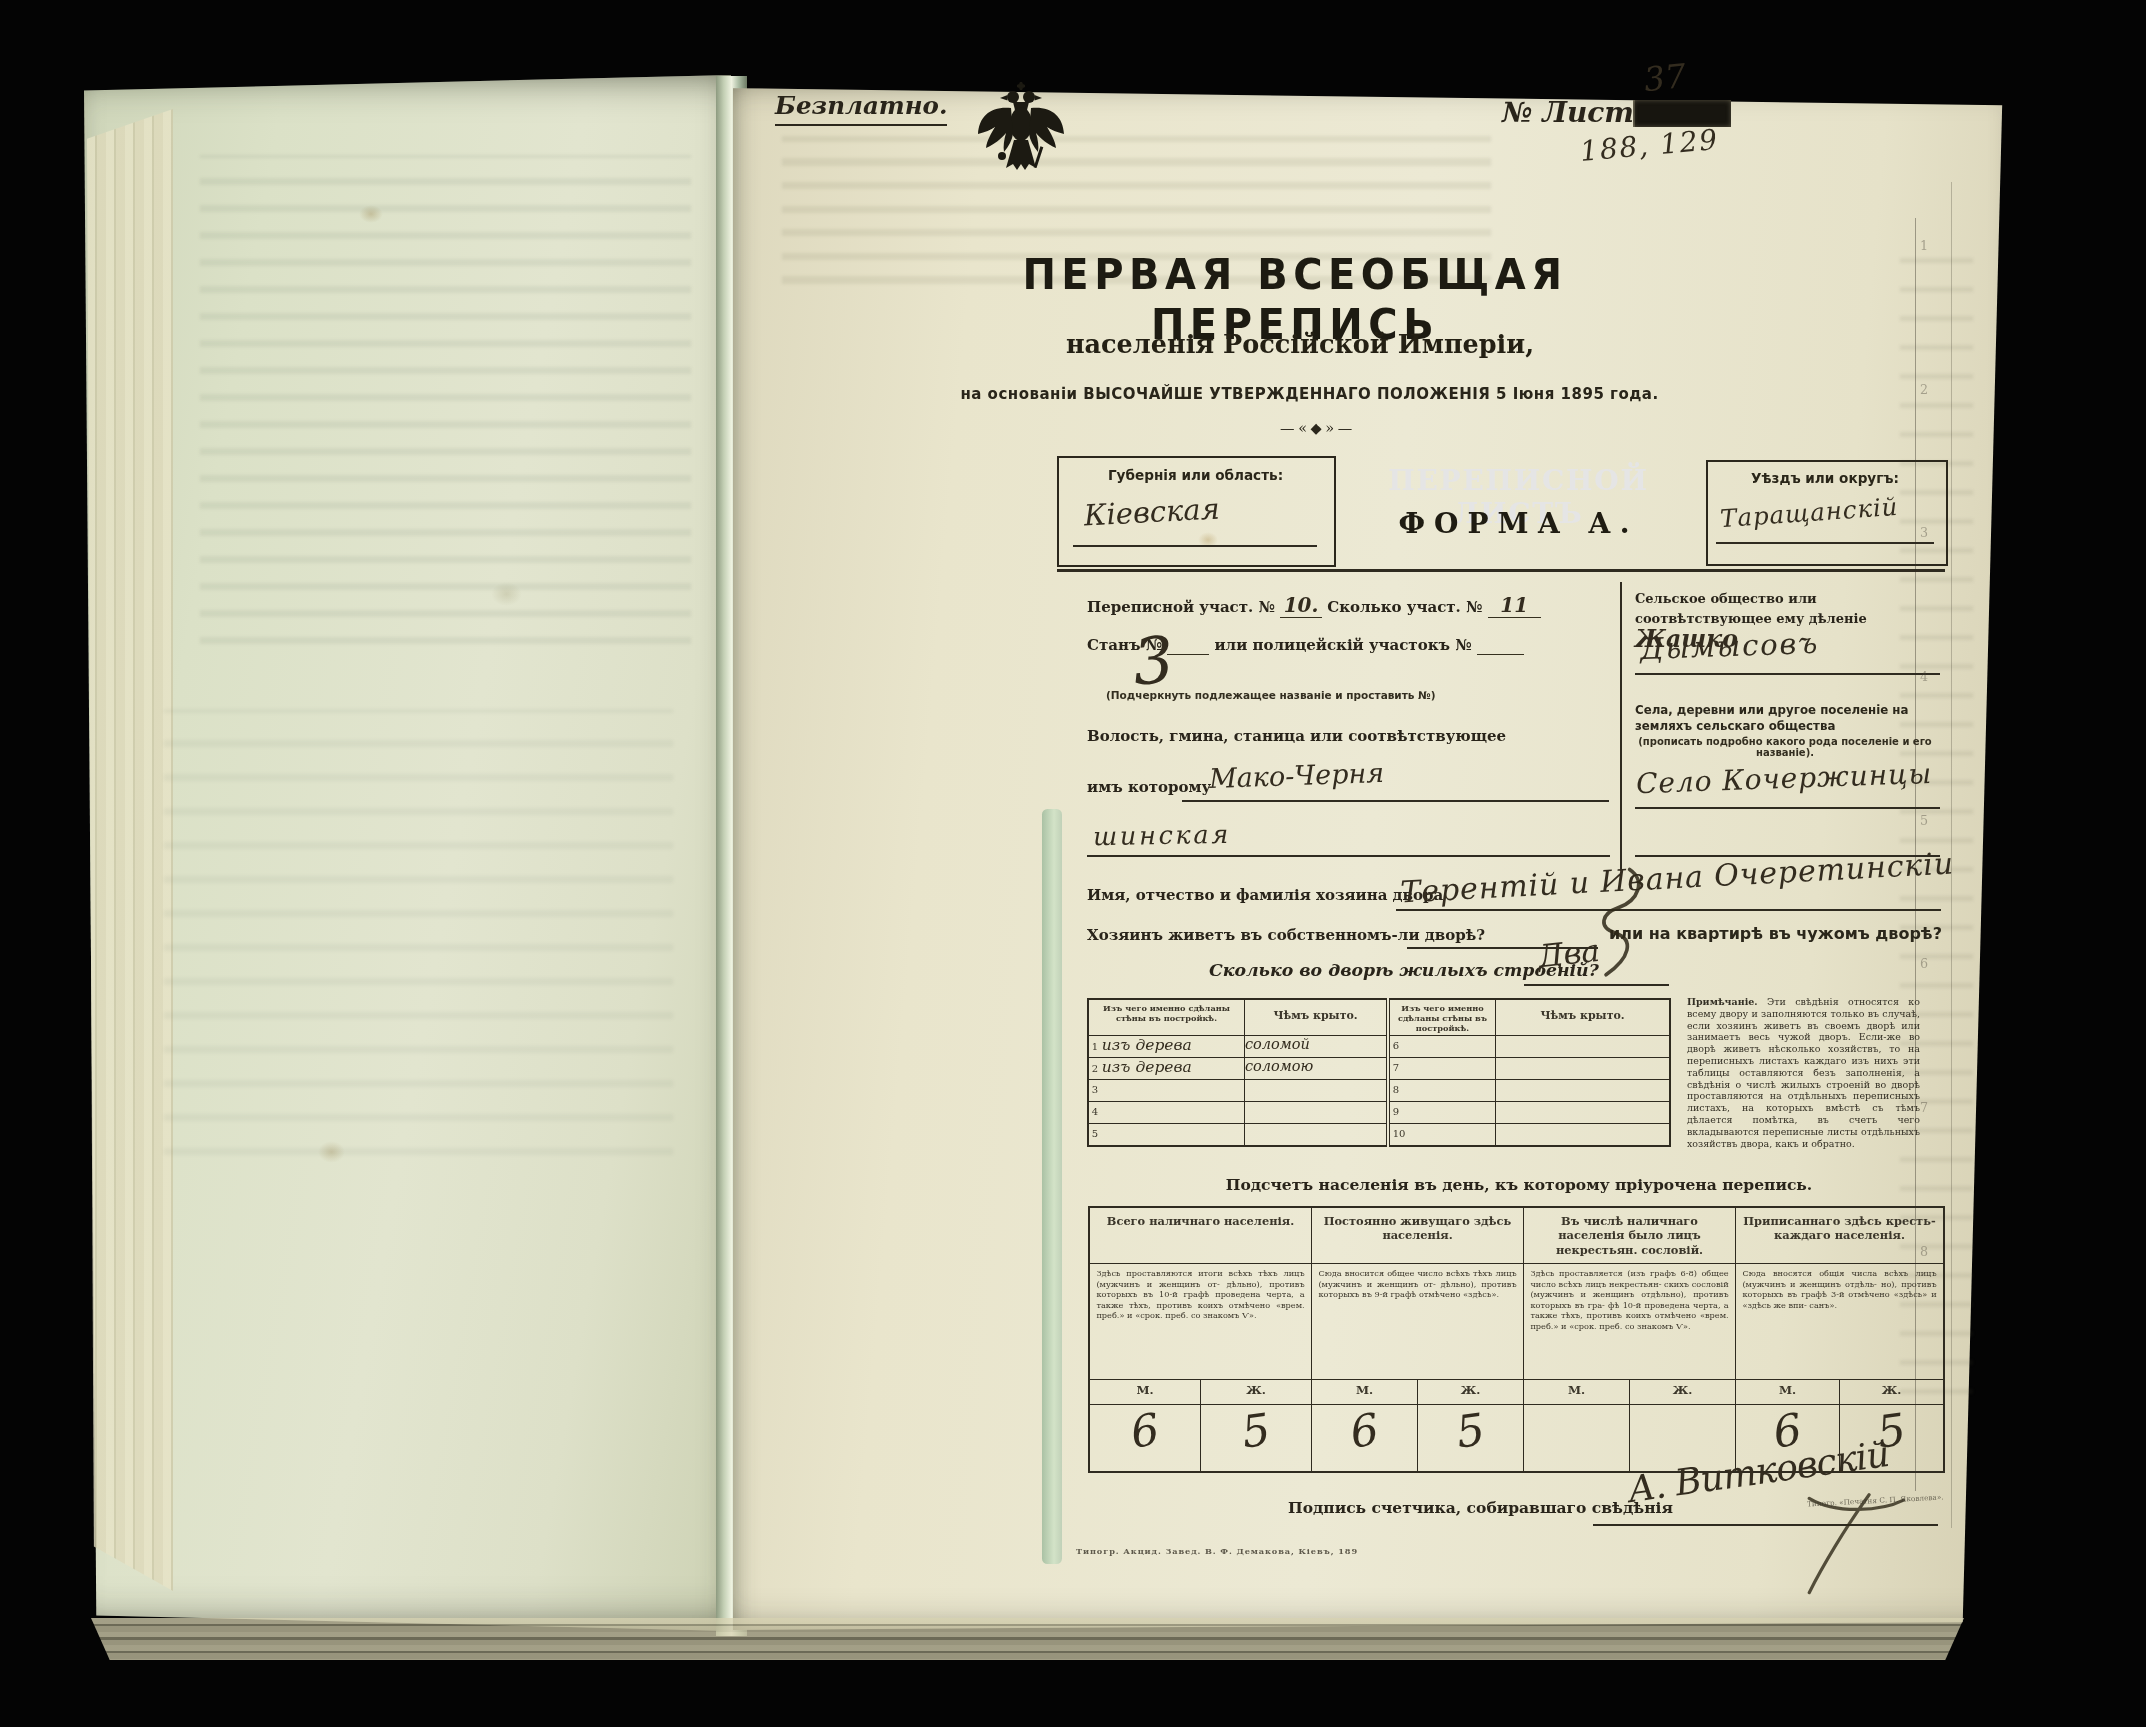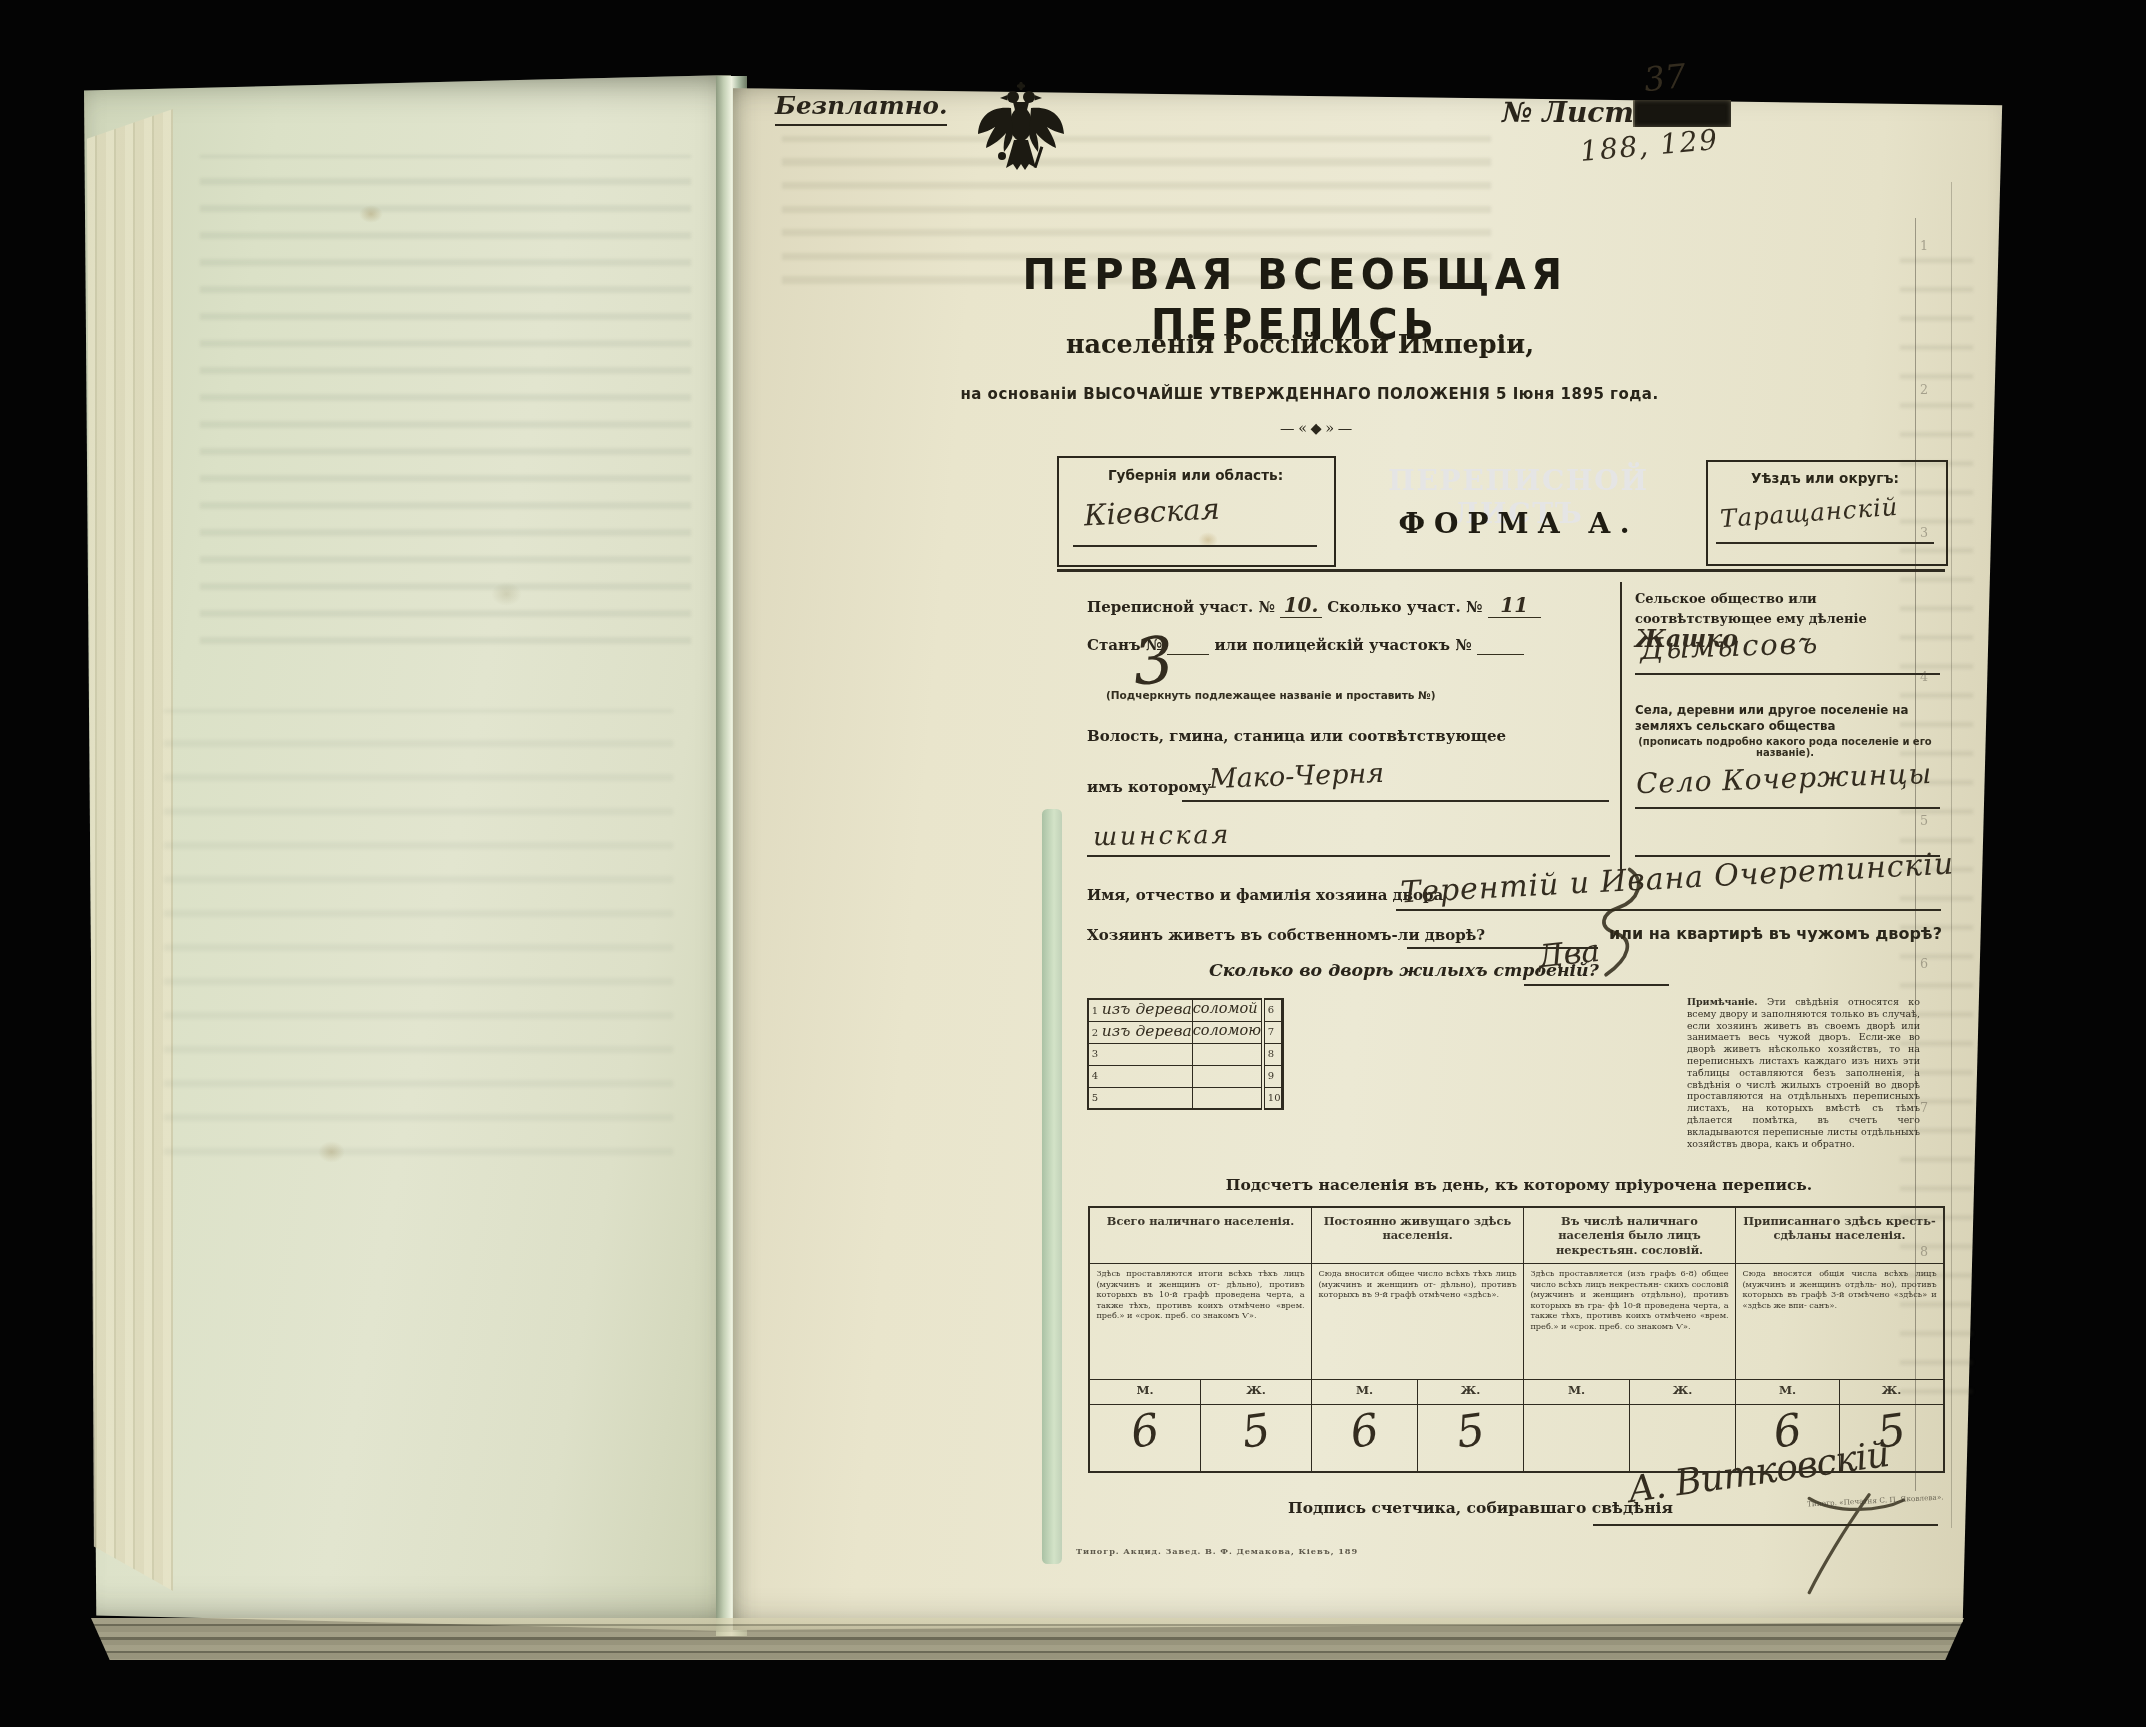--- a/index.html
+++ b/index.html
@@ -158,20 +158,34 @@
   </svg>
 </div>
 
 <div class="abs print now" style="left:1209px;top:960px;font-size:17.3px;font-weight:bold;font-style:italic;">Сколько во дворѣ жилыхъ строеній?</div>
 <div class="abs hw" style="left:1538px;top:935px;font-size:31px;transform:rotate(-6deg);">Два</div>
 <div class="rule" style="left:1524px;top:984px;width:145px;height:1.8px;"></div>
 
 <div class="abs" style="left:1087px;top:998px;">
   <table class="frm" style="border:2.7px solid #2f2b20;">
     <tbody>
+        <tr style="height:36px;">
+      <th style="width:155px;" class="tinyprint">
+            <div class="cntr" style="font-size:8.2px;line-height:10px;padding:2.7px 3.6px;font-weight:bold;">Изъ чего именно сдѣланы стѣны въ постройкѣ.</div>
+          </th>
+      <th style="width:141px;border-right:4.5px double #2f2b20;" class="tinyprint">
+            <div class="cntr" style="font-size:11px;padding-top:9px;font-weight:bold;">Чѣмъ крыто.</div>
+          </th>
+      <th style="width:105px;" class="tinyprint">
+            <div class="cntr" style="font-size:8.2px;line-height:10px;padding:2.7px 3.6px;font-weight:bold;">Изъ чего именно сдѣланы стѣны въ постройкѣ.</div>
+          </th>
+      <th style="width:173px;" class="tinyprint">
+            <div class="cntr" style="font-size:11px;padding-top:9px;font-weight:bold;">Чѣмъ крыто.</div>
+          </th>
+    </tr>
     <tr style="height:22px;">
       <td><span class="tinyprint" style="font-size:10px;padding-left:2.7px;">1</span>
           <span class="hw now" style="font-size:15.5px;">изъ дерева</span></td>
       <td style="border-right:4.5px double #2f2b20;"><span class="hw now" style="font-size:14.5px;">соломой</span></td>
       <td><span class="tinyprint" style="font-size:10px;padding-left:2.7px;">6</span></td>
       <td></td>
     </tr>
     <tr style="height:22px;">
       <td><span class="tinyprint" style="font-size:10px;padding-left:2.7px;">2</span>
           <span class="hw now" style="font-size:15.5px;">изъ дерева</span></td>
@@ -217,21 +231,21 @@
       <th colspan="2" style="width:220px;">
             <div class="tinyprint cntr" style="font-size:11.4px;font-weight:bold;padding:5.5px 7.3px;line-height:14.5px;">Всего наличнаго населенія.</div>
           </th>
       <th colspan="2" style="width:211px;">
             <div class="tinyprint cntr" style="font-size:11.4px;font-weight:bold;padding:5.5px 7.3px;line-height:14.5px;">Постоянно живущаго здѣсь населенія.</div>
           </th>
       <th colspan="2" style="width:211px;">
             <div class="tinyprint cntr" style="font-size:11.4px;font-weight:bold;padding:5.5px 7.3px;line-height:14.5px;">Въ числѣ наличнаго населенія было лицъ некрестьян. сословій.</div>
           </th>
       <th colspan="2" style="width:205px;">
-            <div class="tinyprint cntr" style="font-size:11.4px;font-weight:bold;padding:5.5px 7.3px;line-height:14.5px;">Приписаннаго здѣсь кресть- сдѣланы населенія.</div>
+            <div class="tinyprint cntr" style="font-size:11.4px;font-weight:bold;padding:5.5px 7.3px;line-height:14.5px;">Приписаннаго здѣсь кресть- каждаго населенія.</div>
           </th>
     </tr>
     <tr style="height:116px;margin-left:8px;">
       <td colspan="2">
             <div class="tinyprint" style="font-size:8.2px;line-height:10.5px;text-align:justify;padding:4.5px 6.4px;">Здѣсь проставляются итоги всѣхъ тѣхъ лицъ (мужчинъ и женщинъ от- дѣльно), противъ которыхъ въ 10-й графѣ проведена черта, а также тѣхъ, противъ коихъ отмѣчено «врем. преб.» и «срок. преб. со знакомъ Ѵ».</div>
           </td>
       <td colspan="2">
             <div class="tinyprint" style="font-size:8.2px;line-height:10.5px;text-align:justify;padding:4.5px 6.4px;">Сюда вносится общее число всѣхъ тѣхъ лицъ (мужчинъ и женщинъ от- дѣльно), противъ которыхъ въ 9-й графѣ отмѣчено «здѣсь».</div>
           </td>
       <td colspan="2">

